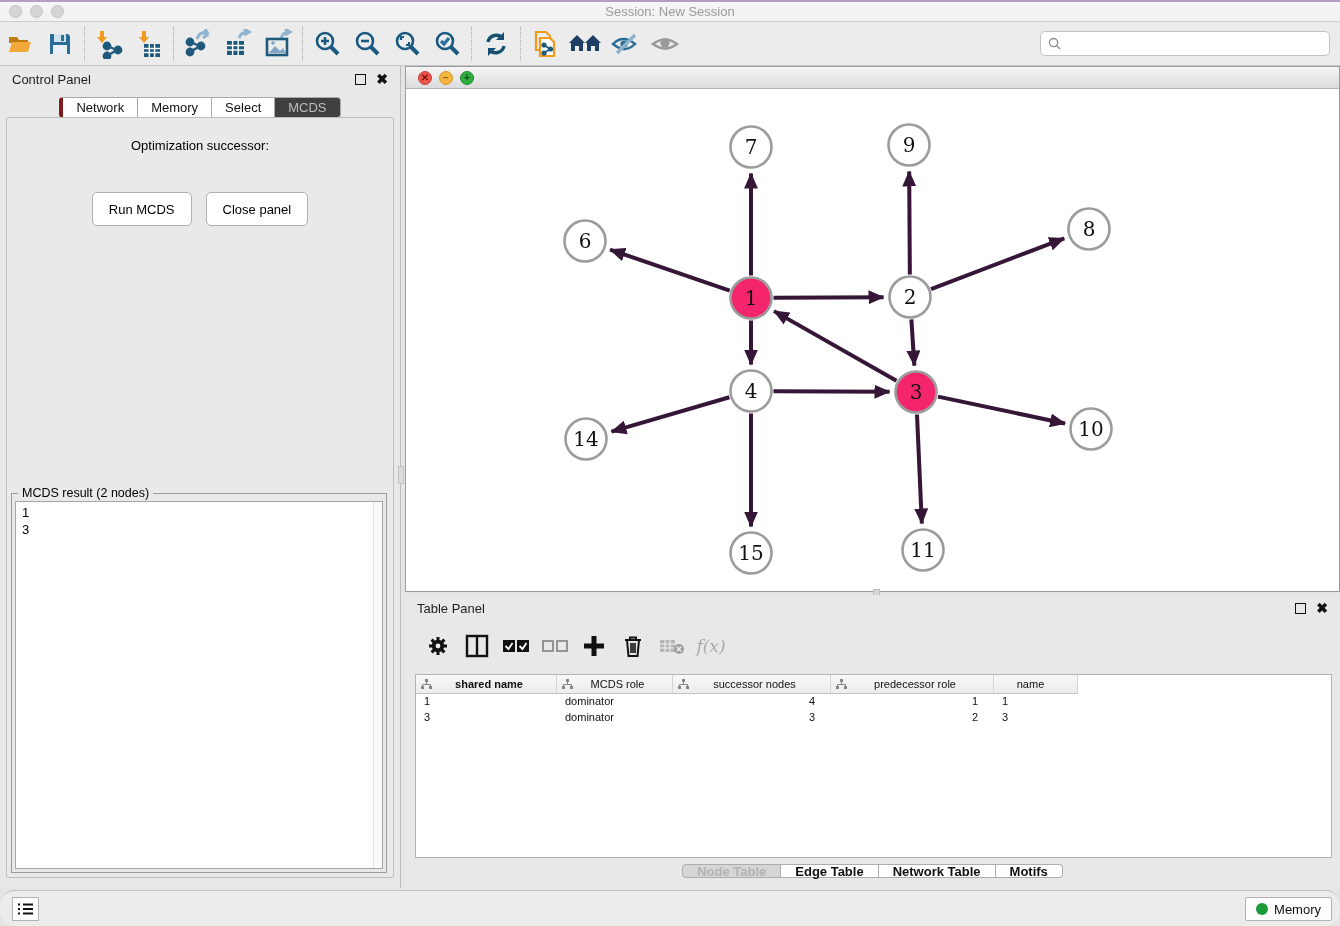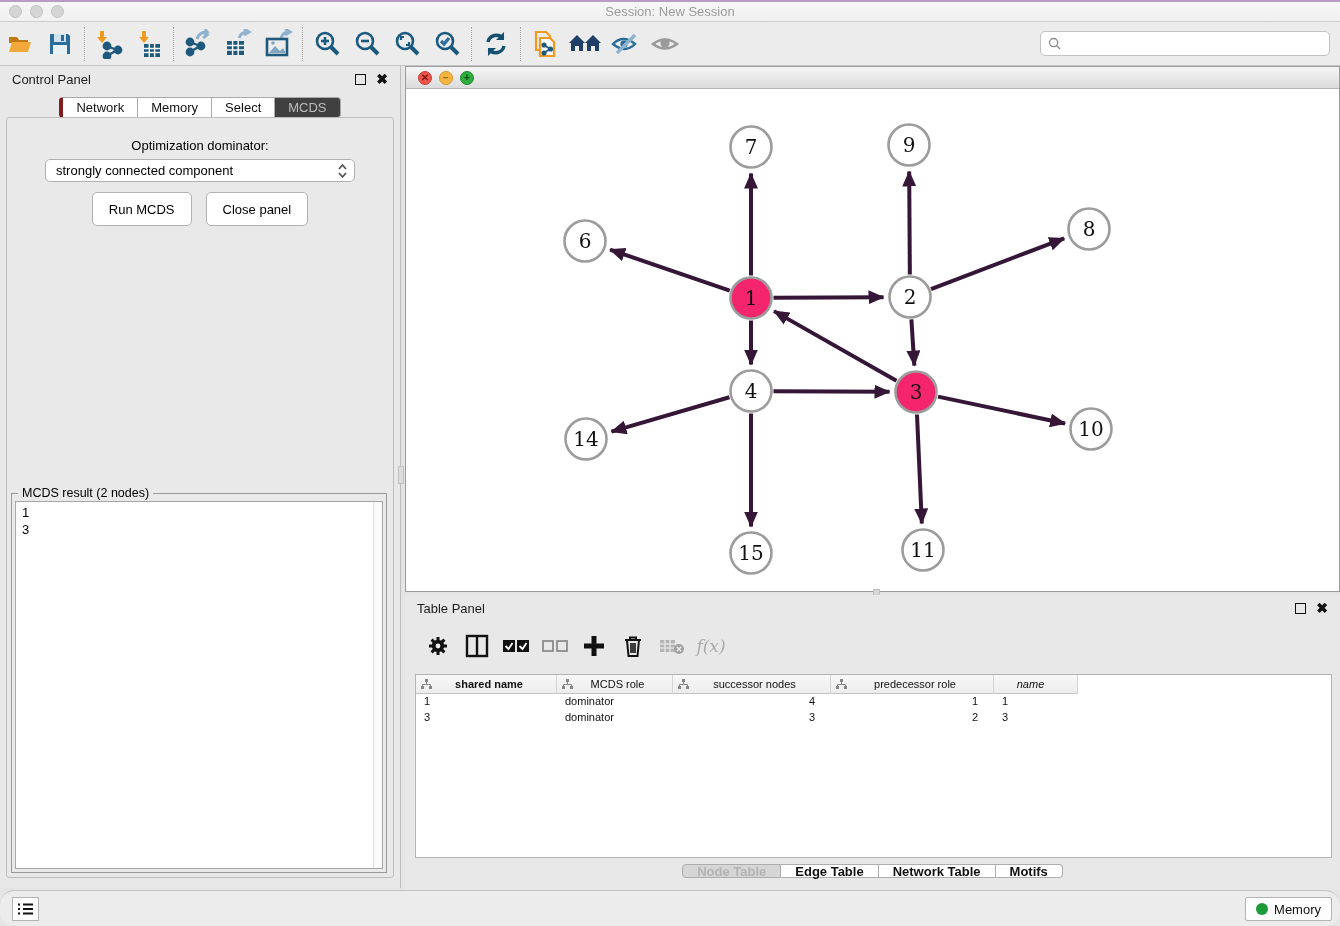--- a/index.html
+++ b/index.html
@@ -286,28 +286,21 @@
     <span class="float-ico"></span>
     <span class="close-ico">✖</span>
   </div>
   <div class="tabbar">
     <div class="ctab">Network</div>
     <div class="ctab">Memory</div>
     <div class="ctab">Select</div>
     <div class="ctab sel">MCDS</div>
   </div>
   <div class="tabpane">
-    <div class="optlabel">Optimization dominator:</div>
-    <div class="selectbox">
-      <span class="lbl">strongly connected component</span>
-      <svg width="11" height="16" viewBox="0 0 11 16">
-        <path d="M2 6 L5.5 2 L9 6" fill="none" stroke="#555" stroke-width="1.8"></path>
-        <path d="M2 10 L5.5 14 L9 10" fill="none" stroke="#555" stroke-width="1.8"></path>
-      </svg>
-    </div>
+    <div class="optlabel">Optimization successor:</div>
     <div class="btnrow">
       <div class="aquabtn">Run MCDS</div>
       <div class="aquabtn">Close panel</div>
     </div>
     <div class="groupbox">
       <div class="legend">MCDS result (2 nodes)</div>
       <div class="resultarea">
         <div>1</div>
         <div>3</div>
         <div class="sbtrack"></div>
@@ -510,21 +503,21 @@
             </g>
             <g stroke="#868686" stroke-width="1">
               <line x1="5.5" y1="3" x2="5.5" y2="5.5"></line>
               <line x1="1.5" y1="5.5" x2="9.5" y2="5.5"></line>
               <line x1="1.5" y1="5.5" x2="1.5" y2="7"></line>
               <line x1="9.5" y1="5.5" x2="9.5" y2="7"></line>
             </g>
           </svg>
           <span class="thlabel">predecessor role</span>
         </div>
-        <div class="th" style="width: 84px; font-style: italic;">
+        <div class="th" style="width: 84px;">
           <span class="thlabel">name</span>
         </div>
       </div>
     <div>
         <div class="trow">
           <div class="td left" style="width: 141px;">1</div>
           <div class="td left" style="width: 116px;">dominator</div>
           <div class="td right" style="width: 158px;">4</div>
           <div class="td right" style="width: 163px;">1</div>
           <div class="td left" style="width: 84px;">1</div>

